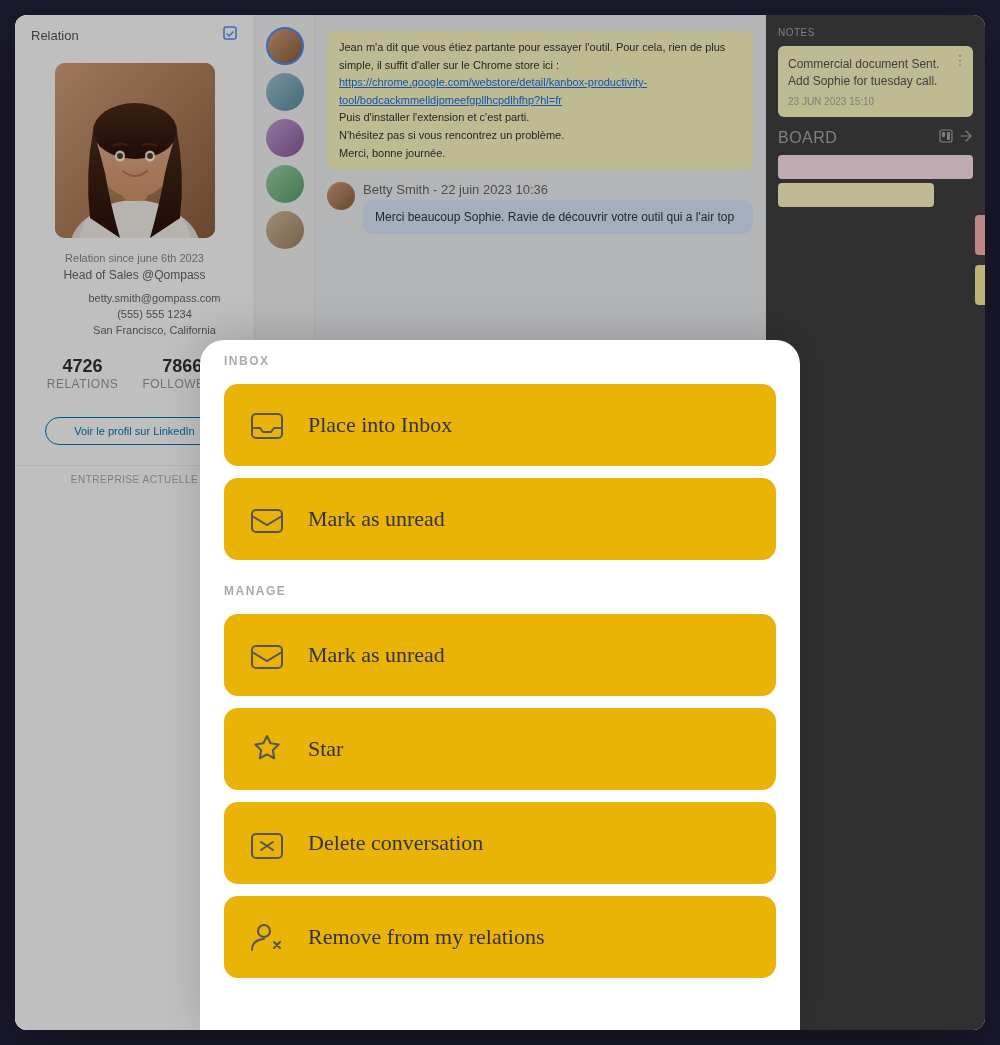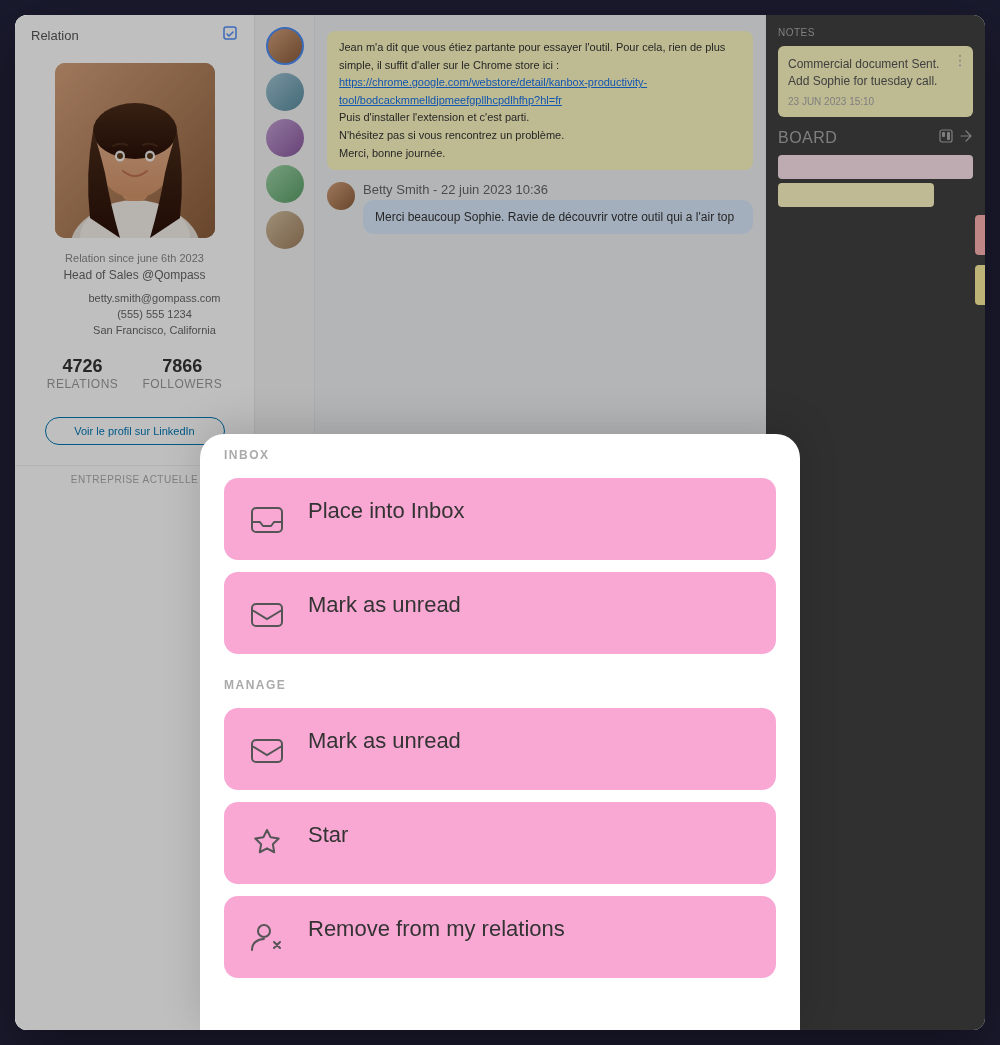--- a/index.html
+++ b/index.html
@@ -381,27 +381,29 @@
       font-size: 12px;
       font-weight: 600;
       color: #aaa;
       letter-spacing: 1.5px;
       text-transform: uppercase;
       margin-bottom: 16px;
     }
 
     .action-item {
       display: flex;
+      align-items: center;
       gap: 20px;
-      background: #f9a8d4;
+      background: #eab308;
       border-radius: 14px;
       padding: 20px 22px;
       margin-bottom: 12px;
       cursor: pointer;
       transition: background 0.15s;
+      font-family: Liberation Serif, serif;
     }
 
     .action-icon {
       width: 42px;
       height: 42px;
       display: flex;
       align-items: center;
       justify-content: center;
       color: #555;
       flex-shrink: 0;
@@ -624,20 +626,29 @@
 
         <div class="action-item">
           <div class="action-icon">
             <svg width="38" height="38" viewBox="0 0 38 38" fill="none">
               <path d="M19 6l3.6 7.3 8.1 1.2-5.85 5.7 1.38 8.05L19 24.3l-7.23 3.95 1.38-8.05L7.3 14.5l8.1-1.2L19 6Z" stroke="#555" stroke-width="2" stroke-linejoin="round"></path>
             </svg>
           </div>
           <span class="action-label">Star</span>
         </div>
 
+        <div class="action-item">
+          <div class="action-icon">
+            <svg width="38" height="38" viewBox="0 0 38 38" fill="none">
+              <rect x="4" y="10" width="30" height="24" rx="4" stroke="#555" stroke-width="2"></rect>
+              <path d="M13 18l12 8M25 18l-12 8" stroke="#555" stroke-width="2" stroke-linecap="round"></path>
+            </svg>
+          </div>
+          <span class="action-label">Delete conversation</span>
+        </div>
 
         <div class="action-item">
           <div class="action-icon">
             <svg width="38" height="38" viewBox="0 0 38 38" fill="none">
               <circle cx="16" cy="13" r="6" stroke="#555" stroke-width="2"></circle>
               <path d="M4 32c0-7 5.4-11 12-11" stroke="#555" stroke-width="2" stroke-linecap="round"></path>
               <path d="M26 24l6 6M32 24l-6 6" stroke="#555" stroke-width="2" stroke-linecap="round"></path>
             </svg>
           </div>
           <span class="action-label">Remove from my relations</span>

